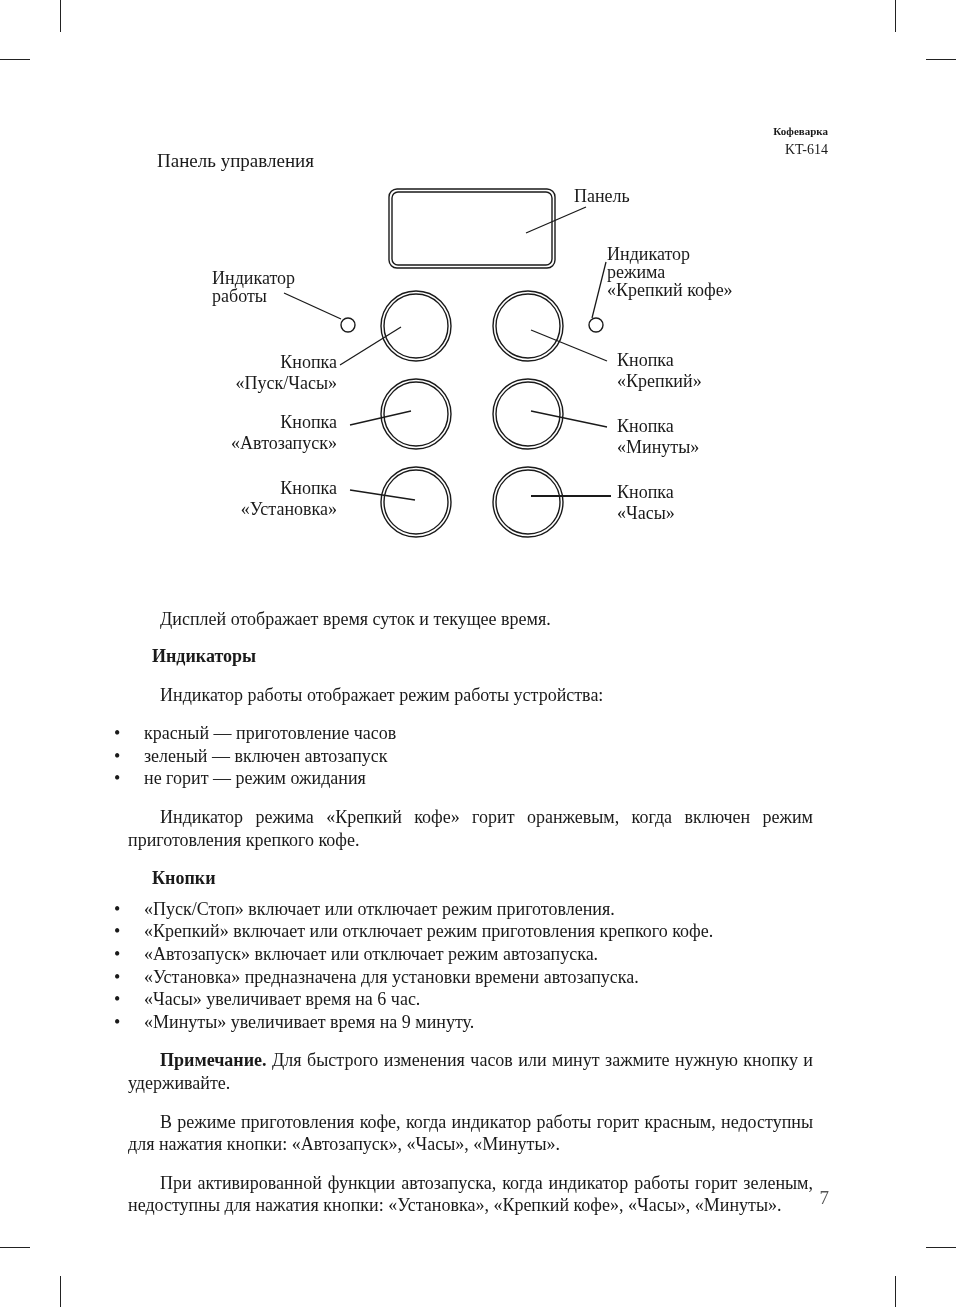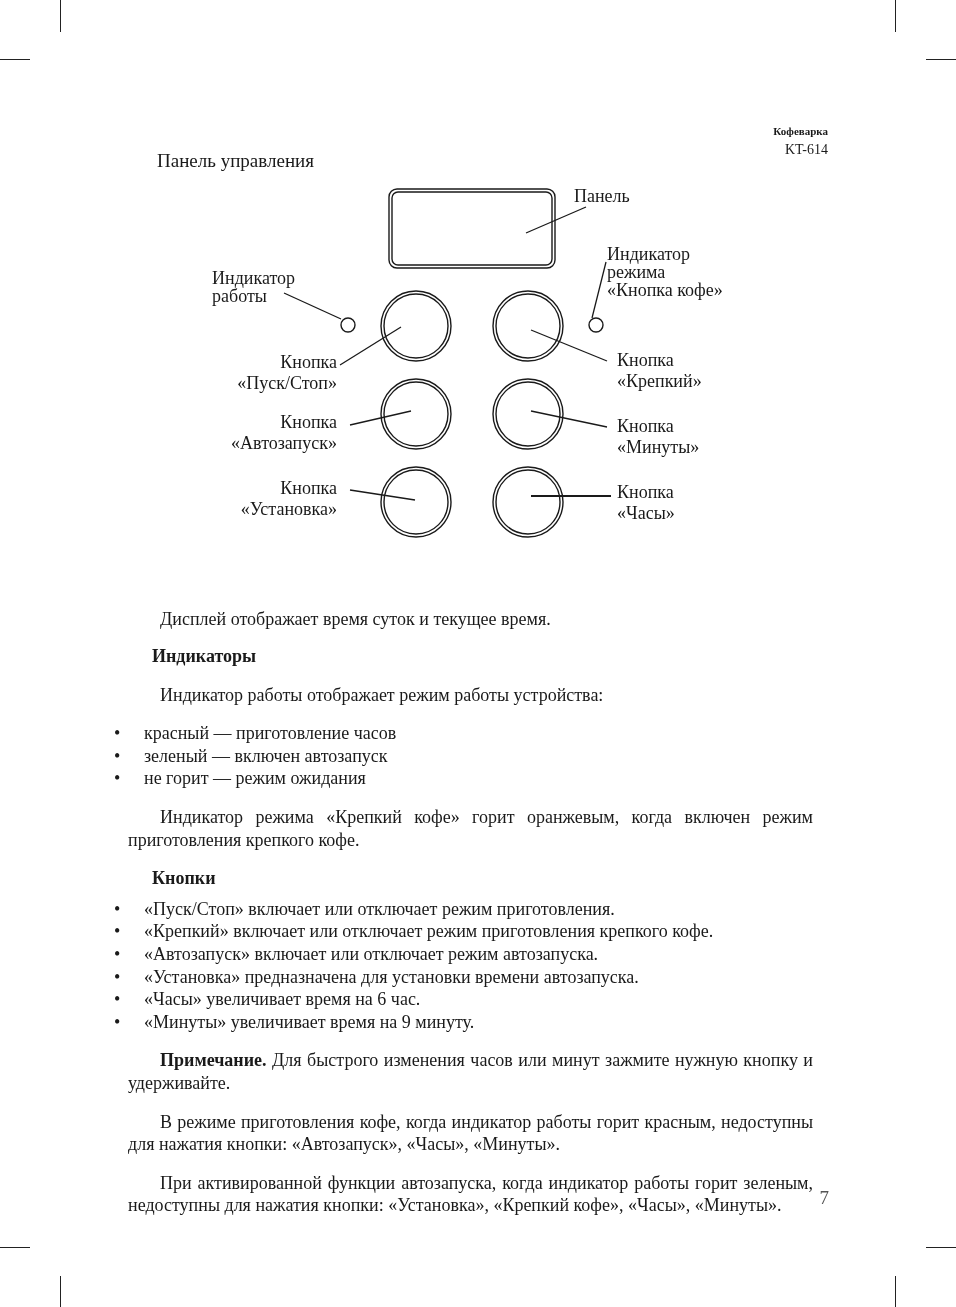--- a/index.html
+++ b/index.html
@@ -88,26 +88,26 @@
 <div class="lbl" style="left:574px;top:186px">Панель</div>
 
 <div class="lbl" style="left:212px;top:268px">
   <div>Индикатор</div>
   <div style="margin-top:-3px">работы</div>
 </div>
 
 <div class="lbl" style="left:607px;top:244px">
   <div>Индикатор</div>
   <div style="margin-top:-3px">режима</div>
-  <div style="margin-top:-3px">«Кнопка кофе»</div>
+  <div style="margin-top:-3px">«Крепкий кофе»</div>
 </div>
 
 <div class="lbl r" style="right:619px;top:352px">
   <div>Кнопка</div>
-  <div>«Пуск/Стоп»</div>
+  <div>«Пуск/Часы»</div>
 </div>
 <div class="lbl r" style="right:619px;top:412px">
   <div>Кнопка</div>
   <div>«Автозапуск»</div>
 </div>
 <div class="lbl r" style="right:619px;top:478px">
   <div>Кнопка</div>
   <div>«Установка»</div>
 </div>
 <div class="lbl" style="left:617px;top:350px">

